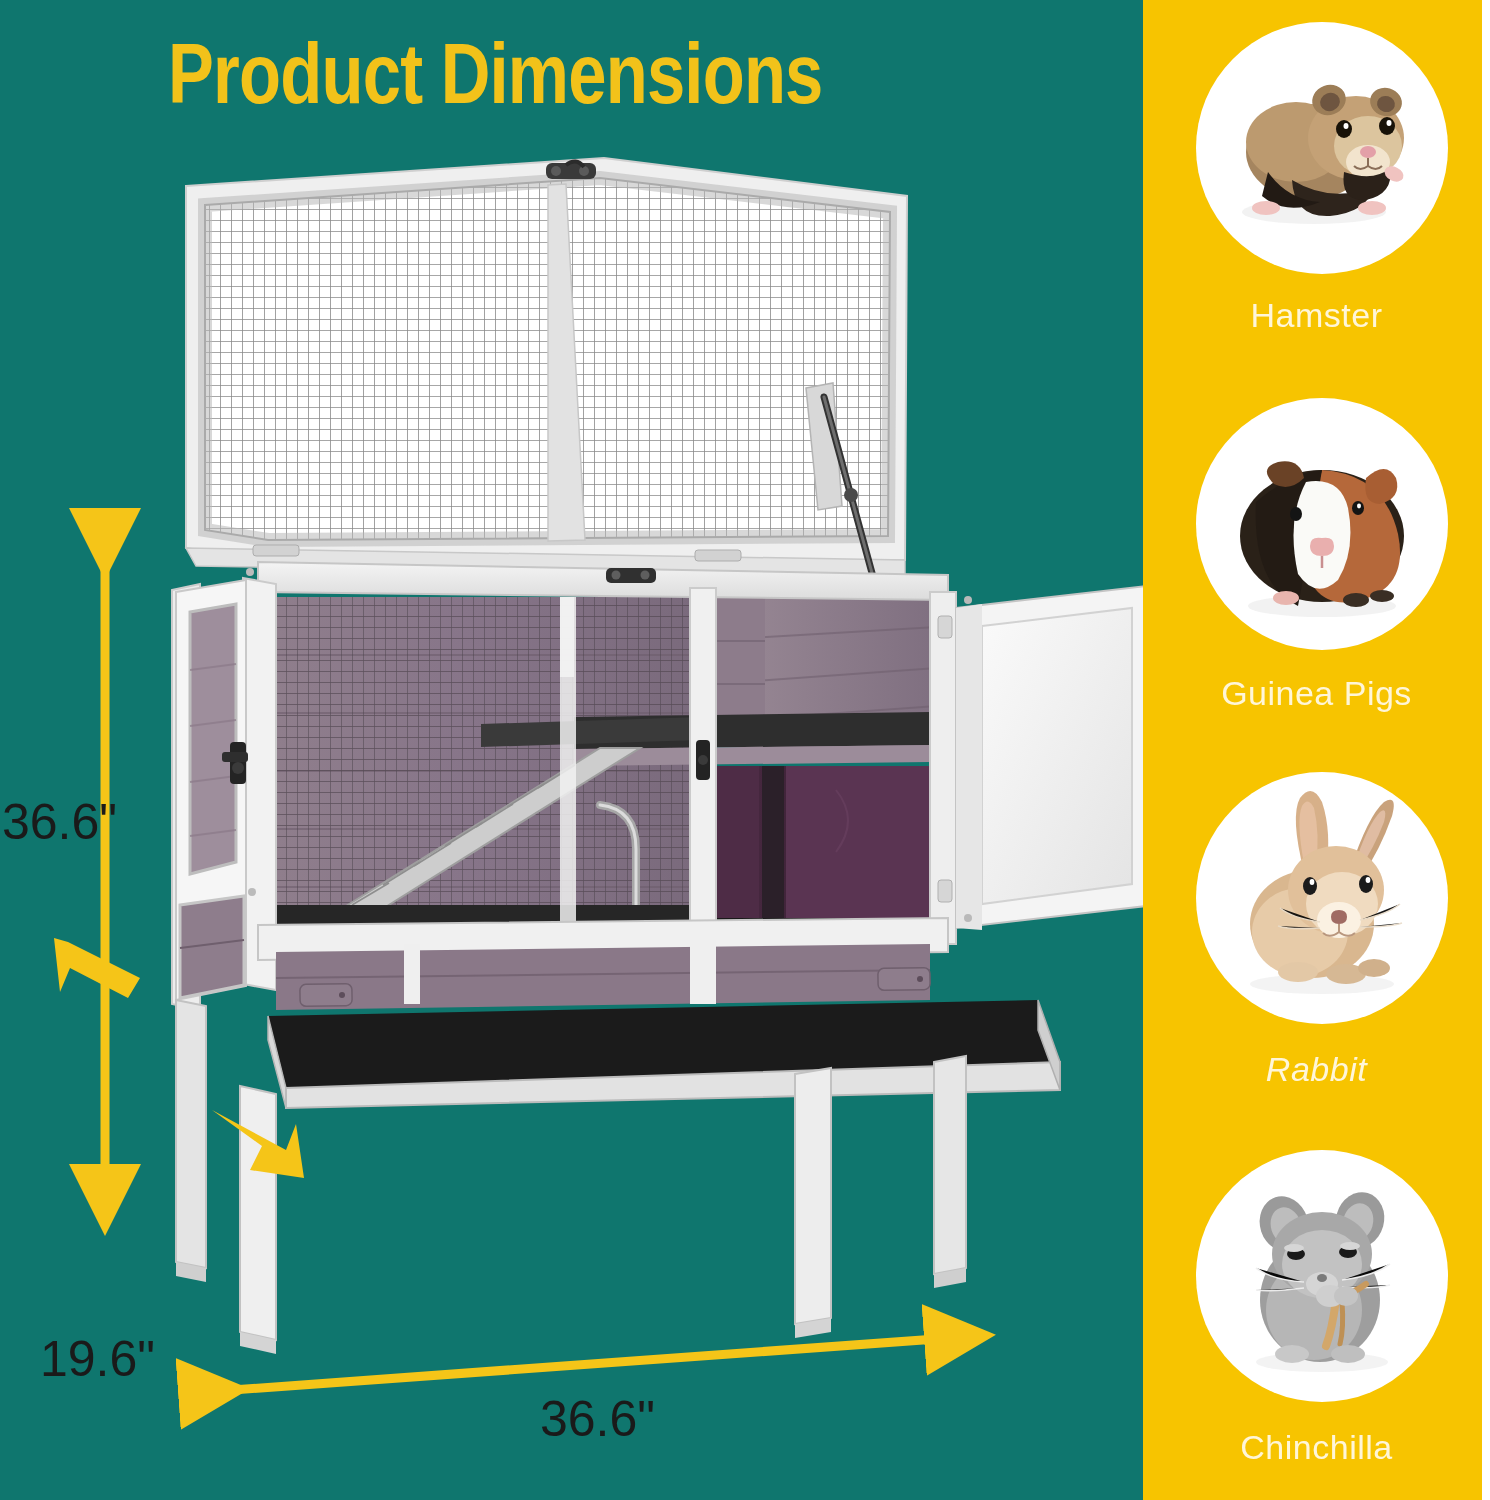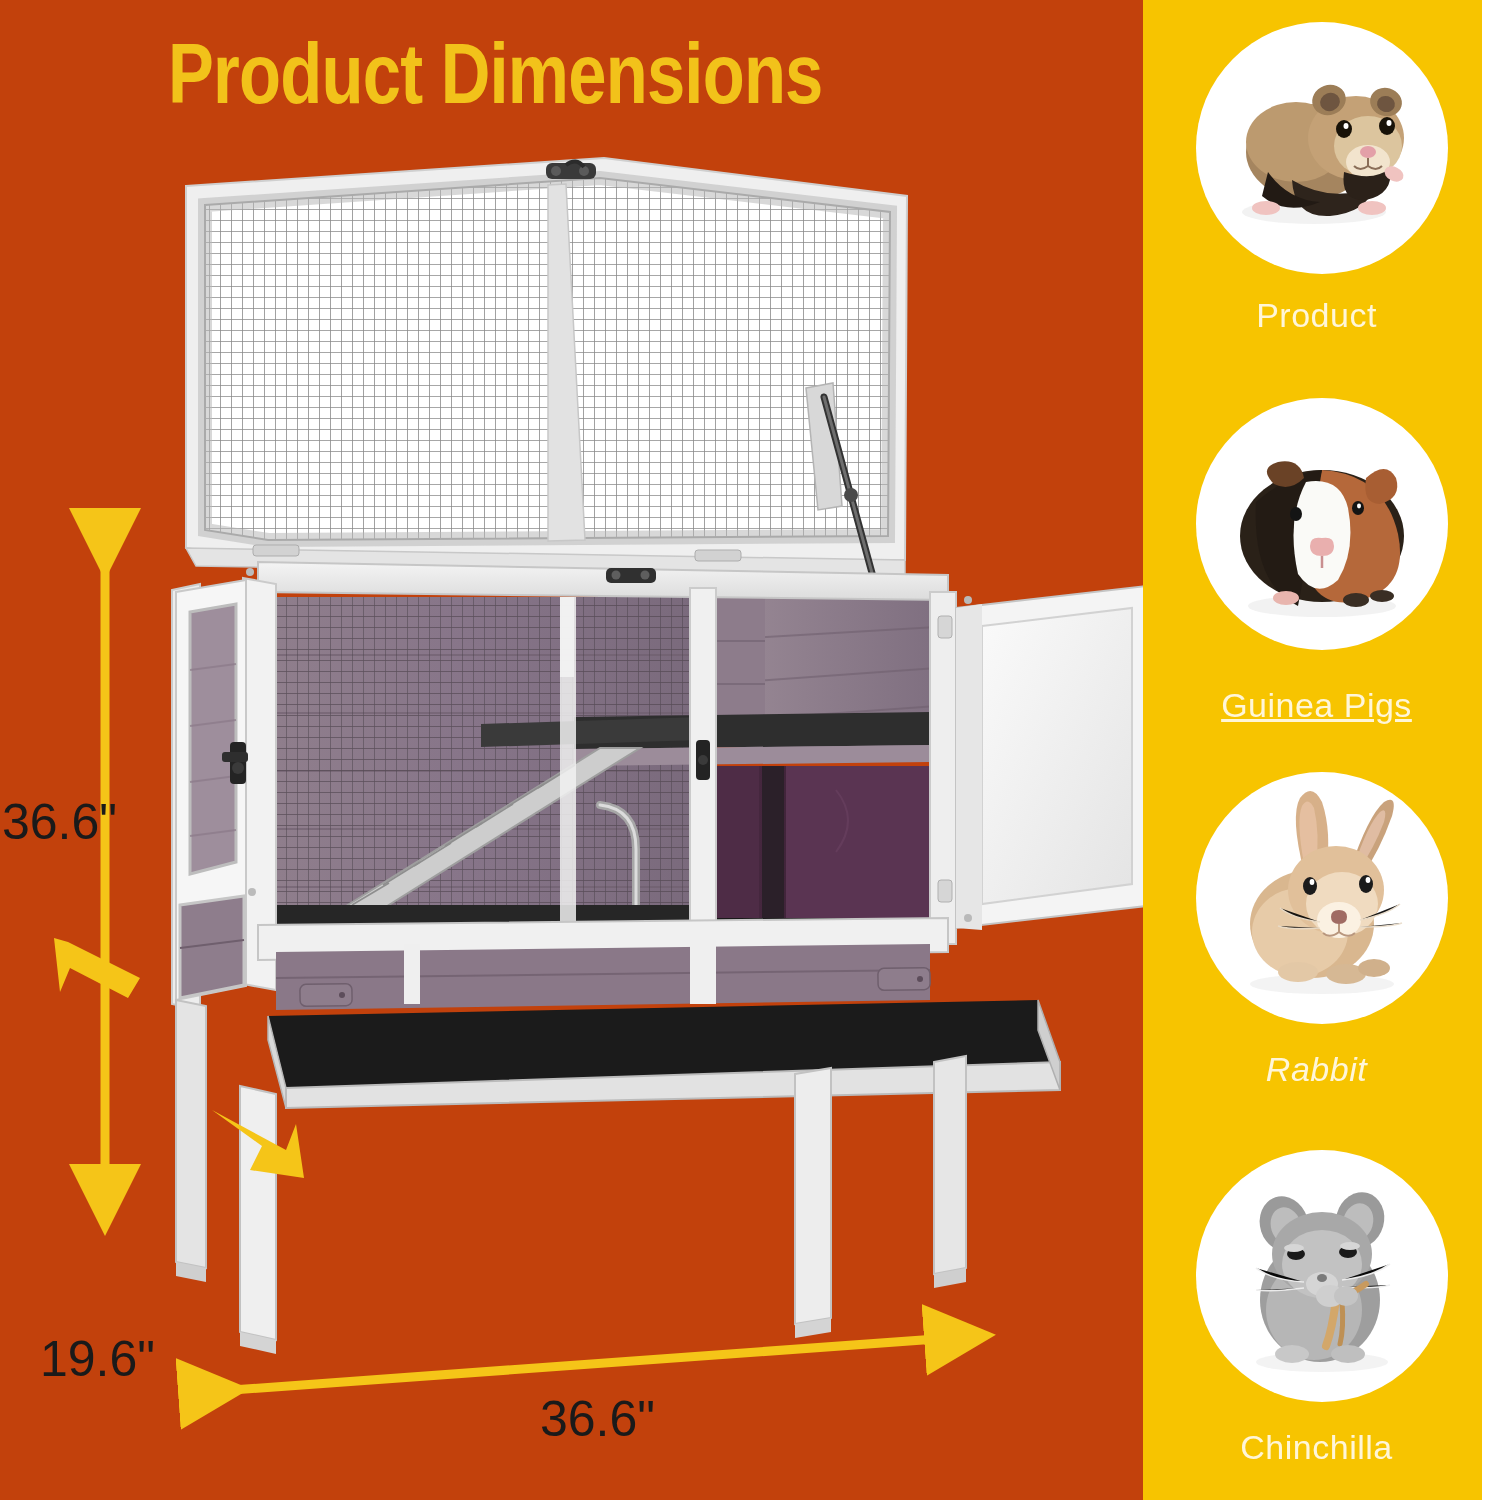--- a/index.html
+++ b/index.html
@@ -3,21 +3,21 @@
 <meta charset="utf-8">
 <style>
   html,body{margin:0;padding:0;}
   body{
     width:1490px;height:1500px;
     background:#ffffff;
     font-family:"Liberation Sans", sans-serif;
     overflow:hidden;
     position:relative;
   }
-  #root{position:relative;width:1482px;height:1500px;overflow:hidden;background:#c2410c;}
+  #root{position:relative;width:1482px;height:1500px;overflow:hidden;background:#0f766e;}
 
   
   .title{
     position:absolute;left:168px;top:28px;
     font-family:"Liberation Sans", sans-serif;
     font-weight:bold;
     font-size:86px;
     line-height:90px;
     color:#F2C21A;
     letter-spacing:-1px;
@@ -336,21 +336,21 @@
           <ellipse cx="172" cy="130" rx="8" ry="6" fill="#E3A0A8"></ellipse>
           <path d="M172 136 v8 M172 144 q-8 6 -14 0 M172 144 q8 6 14 0" stroke="#8A6E58" stroke-width="2" fill="none"></path>
 
           <path d="M148 150 q30 10 46 -4 q4 26 -24 32 q-26 2 -22 -28z" fill="#2B2119"></path>
 
           <ellipse cx="70" cy="186" rx="14" ry="7" fill="#F0C3C0"></ellipse>
           <ellipse cx="176" cy="186" rx="14" ry="7" fill="#F0C3C0"></ellipse>
           <ellipse cx="198" cy="152" rx="10" ry="7" fill="#F0C3C0" transform="rotate(25 198 152)"></ellipse>
         </svg>
       </div>
-      <div class="pet-label" style="top:296px;">Product</div>
+      <div class="pet-label" style="top:296px;">Hamster</div>
     </div>
 
     <div class="petcell" style="top:380px;height:380px;">
       <div class="pet-circle" style="left:53px;top:18px;width:252px;height:252px;">
         <svg class="animal" viewBox="0 0 252 252">
           <ellipse cx="126" cy="208" rx="74" ry="11" fill="#E8E8E8" opacity="0.55"></ellipse>
 
           <ellipse cx="126" cy="138" rx="82" ry="66" fill="#2A2118"></ellipse>
           <path d="M126 72 q62 4 76 64 q12 58 -46 68 q-44 6 -52 -56z" fill="#B5683A"></path>
           <path d="M60 104 q36 -30 66 -32 q-10 60 -24 136 q-46 -22 -42 -104z" fill="#231B14"></path>
@@ -365,21 +365,21 @@
           <ellipse cx="163" cy="108" rx="2" ry="2.4" fill="#fff"></ellipse>
 
           <path d="M126 140 q12 -2 12 8 q0 10 -12 10 q-12 0 -12 -10 q0 -10 12 -8z" fill="#E9AFAE"></path>
           <path d="M126 158 v12" stroke="#C98F90" stroke-width="2.5"></path>
 
           <ellipse cx="90" cy="200" rx="13" ry="7" fill="#E8B5AE"></ellipse>
           <ellipse cx="160" cy="202" rx="13" ry="7" fill="#3A2E24"></ellipse>
           <ellipse cx="186" cy="198" rx="12" ry="6" fill="#3A2E24"></ellipse>
         </svg>
       </div>
-      <div class="pet-label" style="top:306px;text-decoration:underline;">Guinea Pigs</div>
+      <div class="pet-label" style="top:294px;">Guinea Pigs</div>
     </div>
 
     <div class="petcell" style="top:760px;height:380px;font-style:italic;">
       <div class="pet-circle" style="left:53px;top:12px;width:252px;height:252px;">
         <svg class="animal" viewBox="0 0 252 252">
           <ellipse cx="126" cy="212" rx="72" ry="10" fill="#E8E8E8" opacity="0.5"></ellipse>
 
           <path d="M108 100 q-14 -56 -4 -74 q12 -16 22 4 q10 30 4 70z" fill="#D7B089"></path>
           <path d="M108 92 q-8 -44 -2 -58 q6 -10 12 2 q6 26 2 56z" fill="#E5BFA0"></path>
           <path d="M154 98 q18 -54 34 -68 q14 -8 8 14 q-12 34 -30 60z" fill="#C9A27C"></path>

